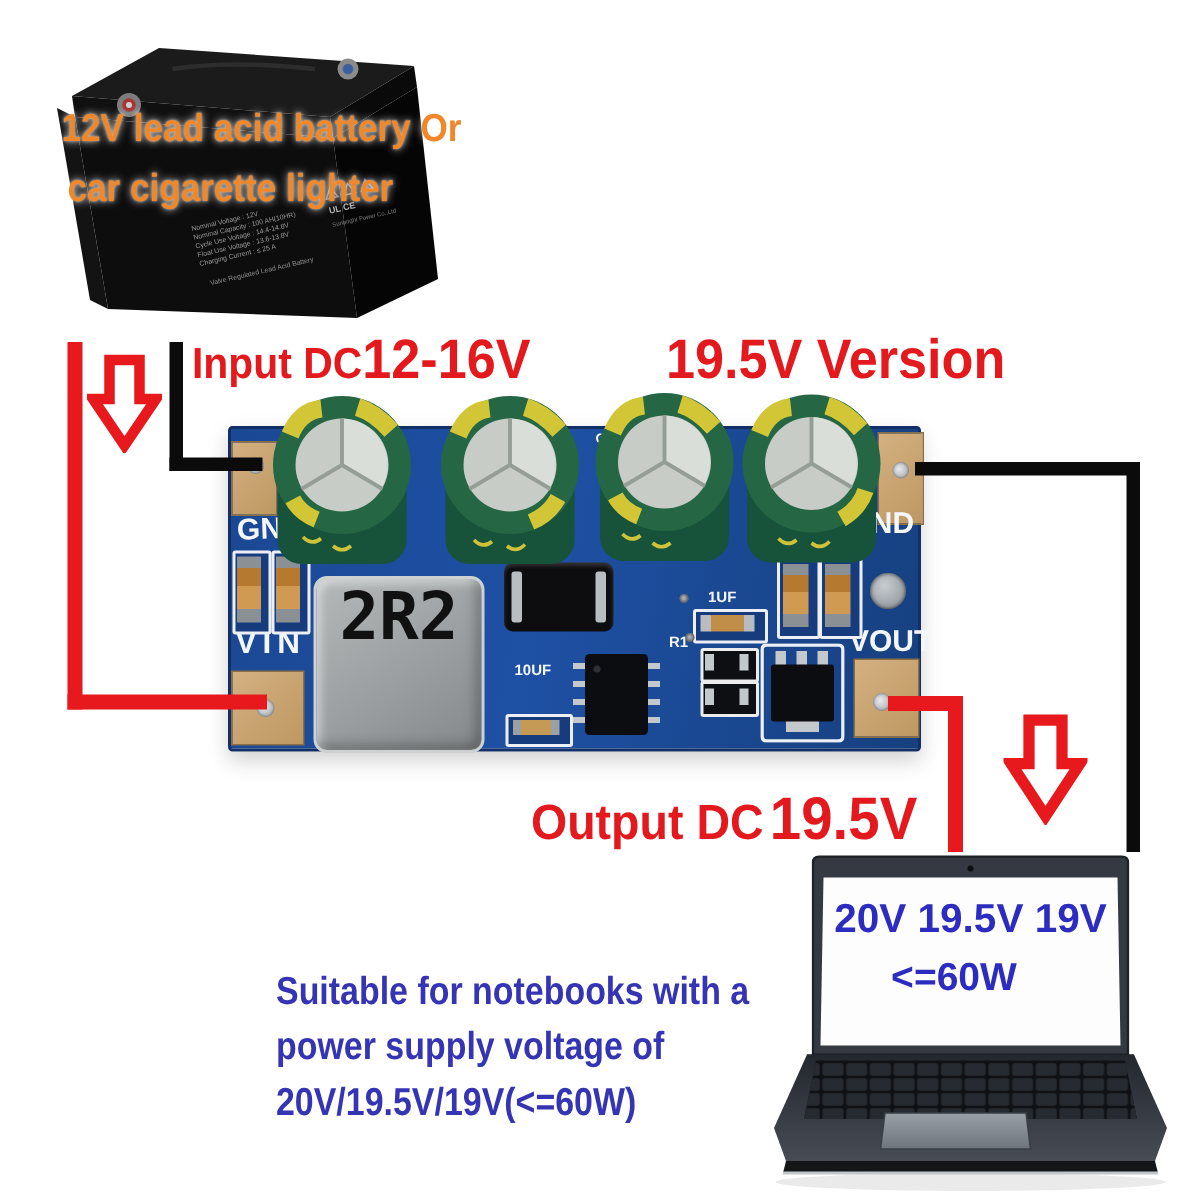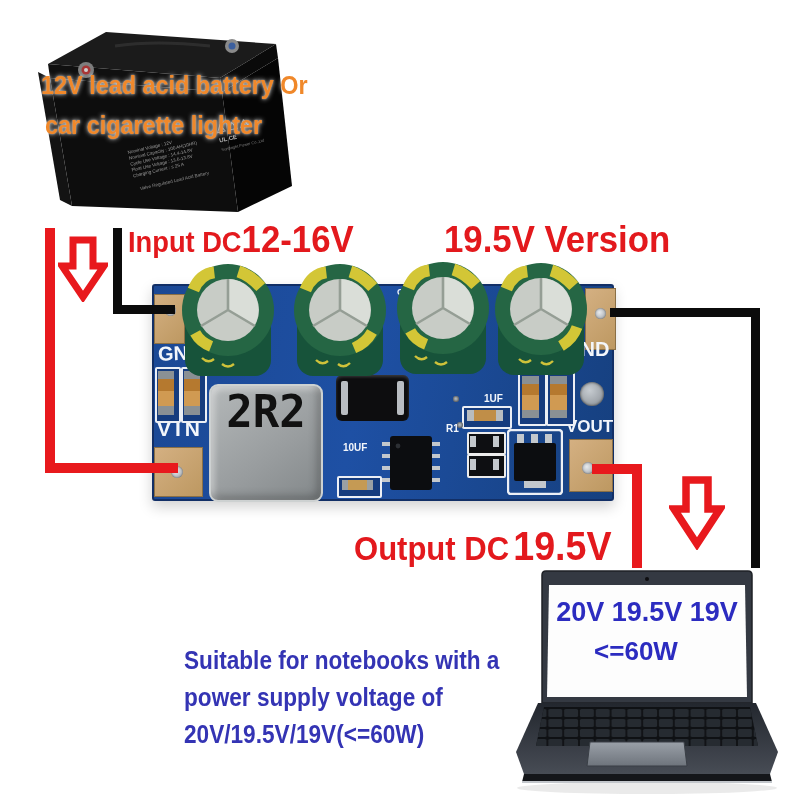--- a/index.html
+++ b/index.html
@@ -90,23 +90,23 @@
     <div class="pad" style="left:0;top:161px;width:47px;height:48px"></div>
     <div class="hole" style="left:17px;top:180px;width:12px;height:12px"></div>
     <div class="pad" style="left:431px;top:2px;width:29px;height:60px"></div>
     <div class="hole" style="left:441px;top:22px;width:11px;height:11px"></div>
     <div class="pad" style="left:415px;top:153px;width:42px;height:51px"></div>
     <div class="hole" style="left:428px;top:176px;width:12px;height:12px"></div>
 
     <div class="silk" style="left:4px;top:56px;font-size:20px;transform:rotate(-2deg)">GND</div>
     <div class="silk" style="left:3px;top:131px;font-size:21px;letter-spacing:4px">VIN</div>
     <div class="silk" style="left:411px;top:52px;font-size:20px">GND</div>
-    <div class="silk" style="left:412px;top:131px;font-size:17px">VOUT</div>
+    <div class="silk" style="left:412px;top:131px;font-size:20px">VOUT</div>
     <div class="silk lbl-sm" style="left:189px;top:156px">10UF</div>
-    <div class="silk lbl-sm" style="left:330px;top:107px">1UF</div>
+    <div class="silk lbl-sm" style="left:318px;top:107px">1UF</div>
     <div class="silk lbl-sm" style="left:292px;top:137px">R1</div>
     <div class="silk" style="left:243px;top:1px;font-size:9px">C7</div>
 
     <div class="smdbox" style="left:1px;top:81px;width:22px;height:52px"></div>
     <div class="browncap" style="left:4px;top:85px;width:16px;height:44px"></div>
     <div class="smdbox" style="left:27px;top:81px;width:22px;height:52px"></div>
     <div class="browncap" style="left:30px;top:85px;width:16px;height:44px"></div>
 
     <div class="inductor" style="left:55px;top:98px;width:110px;height:114px">
       <span>2R2</span>

